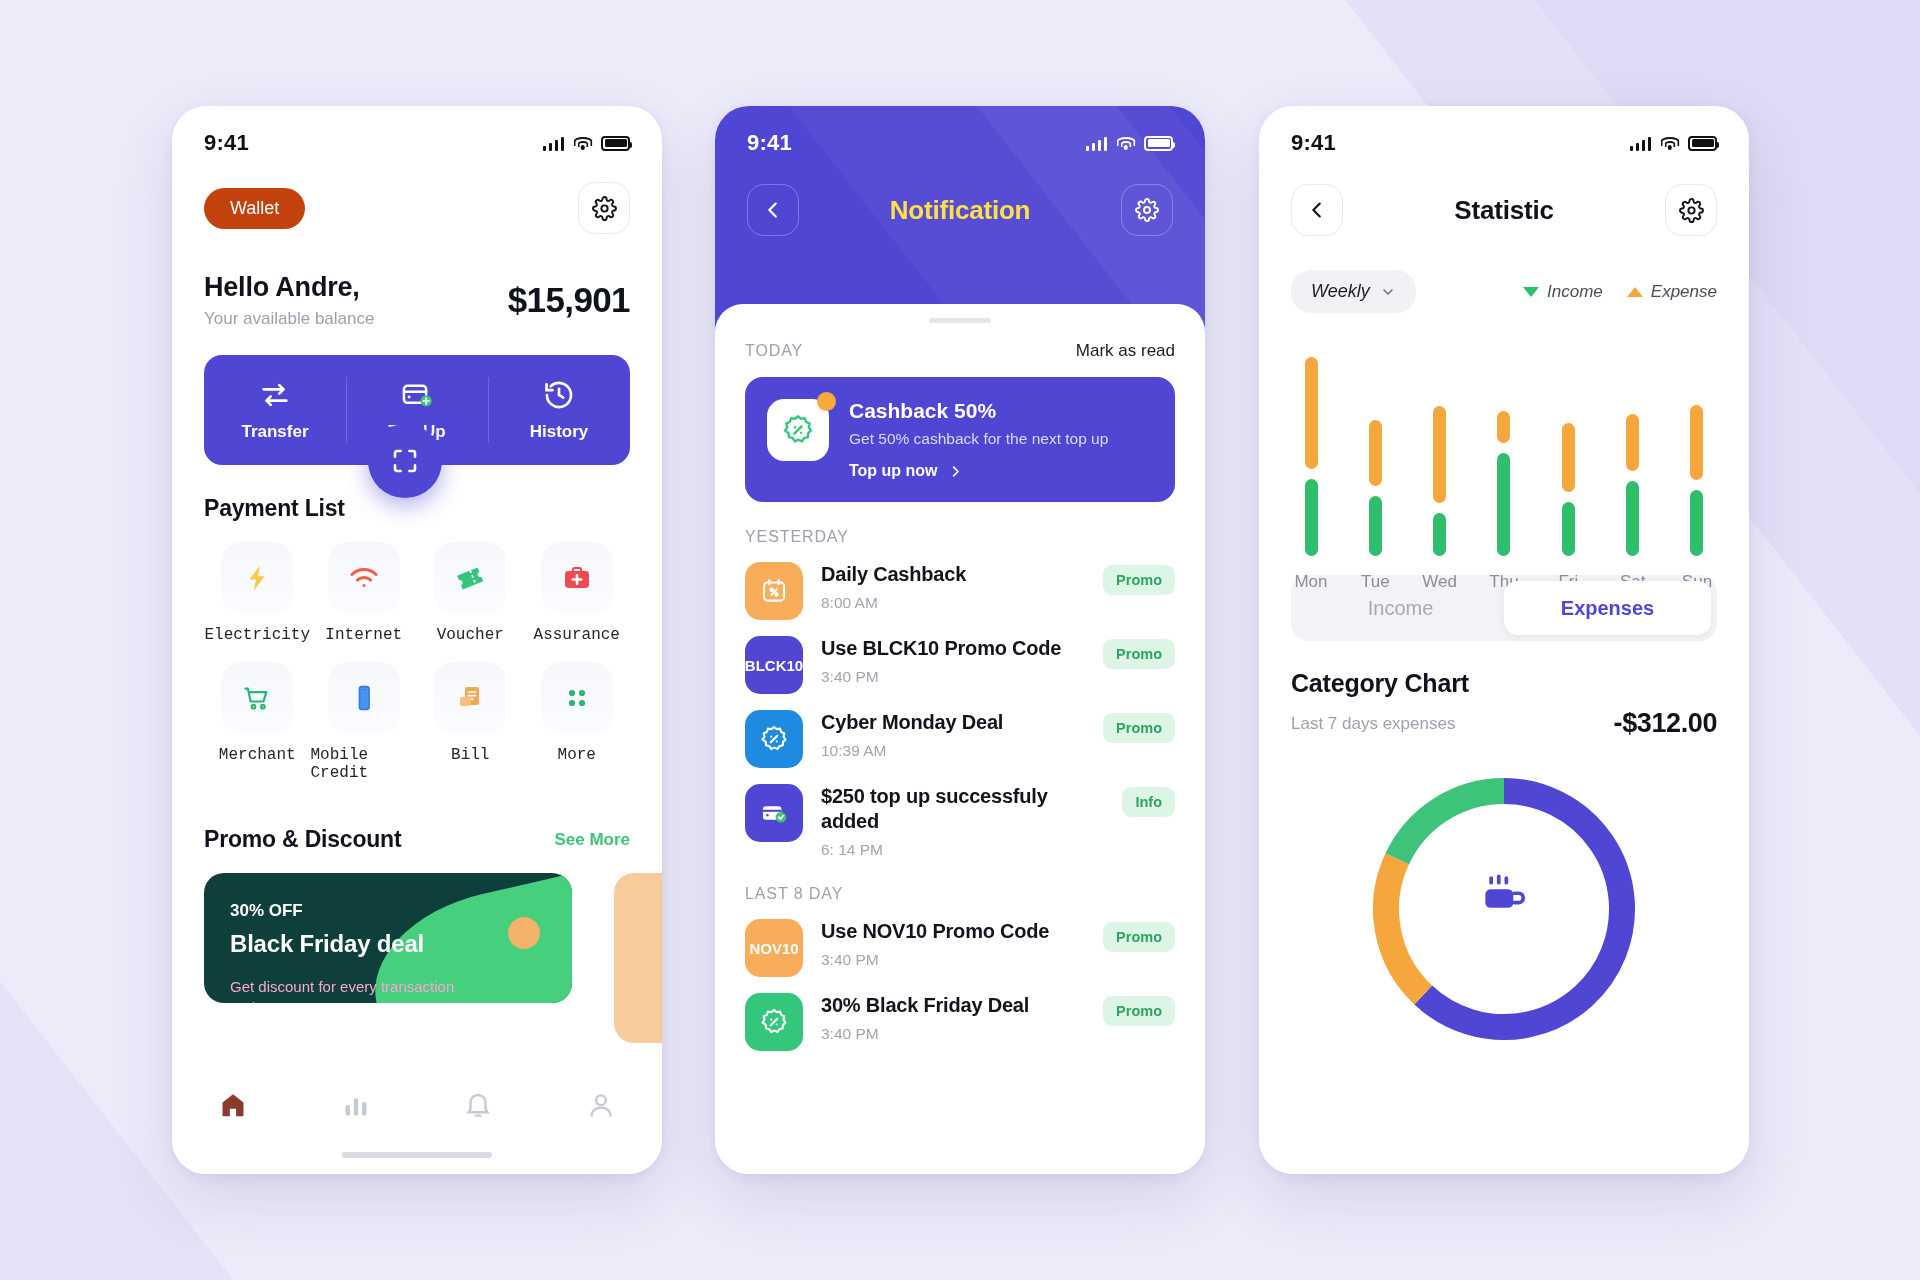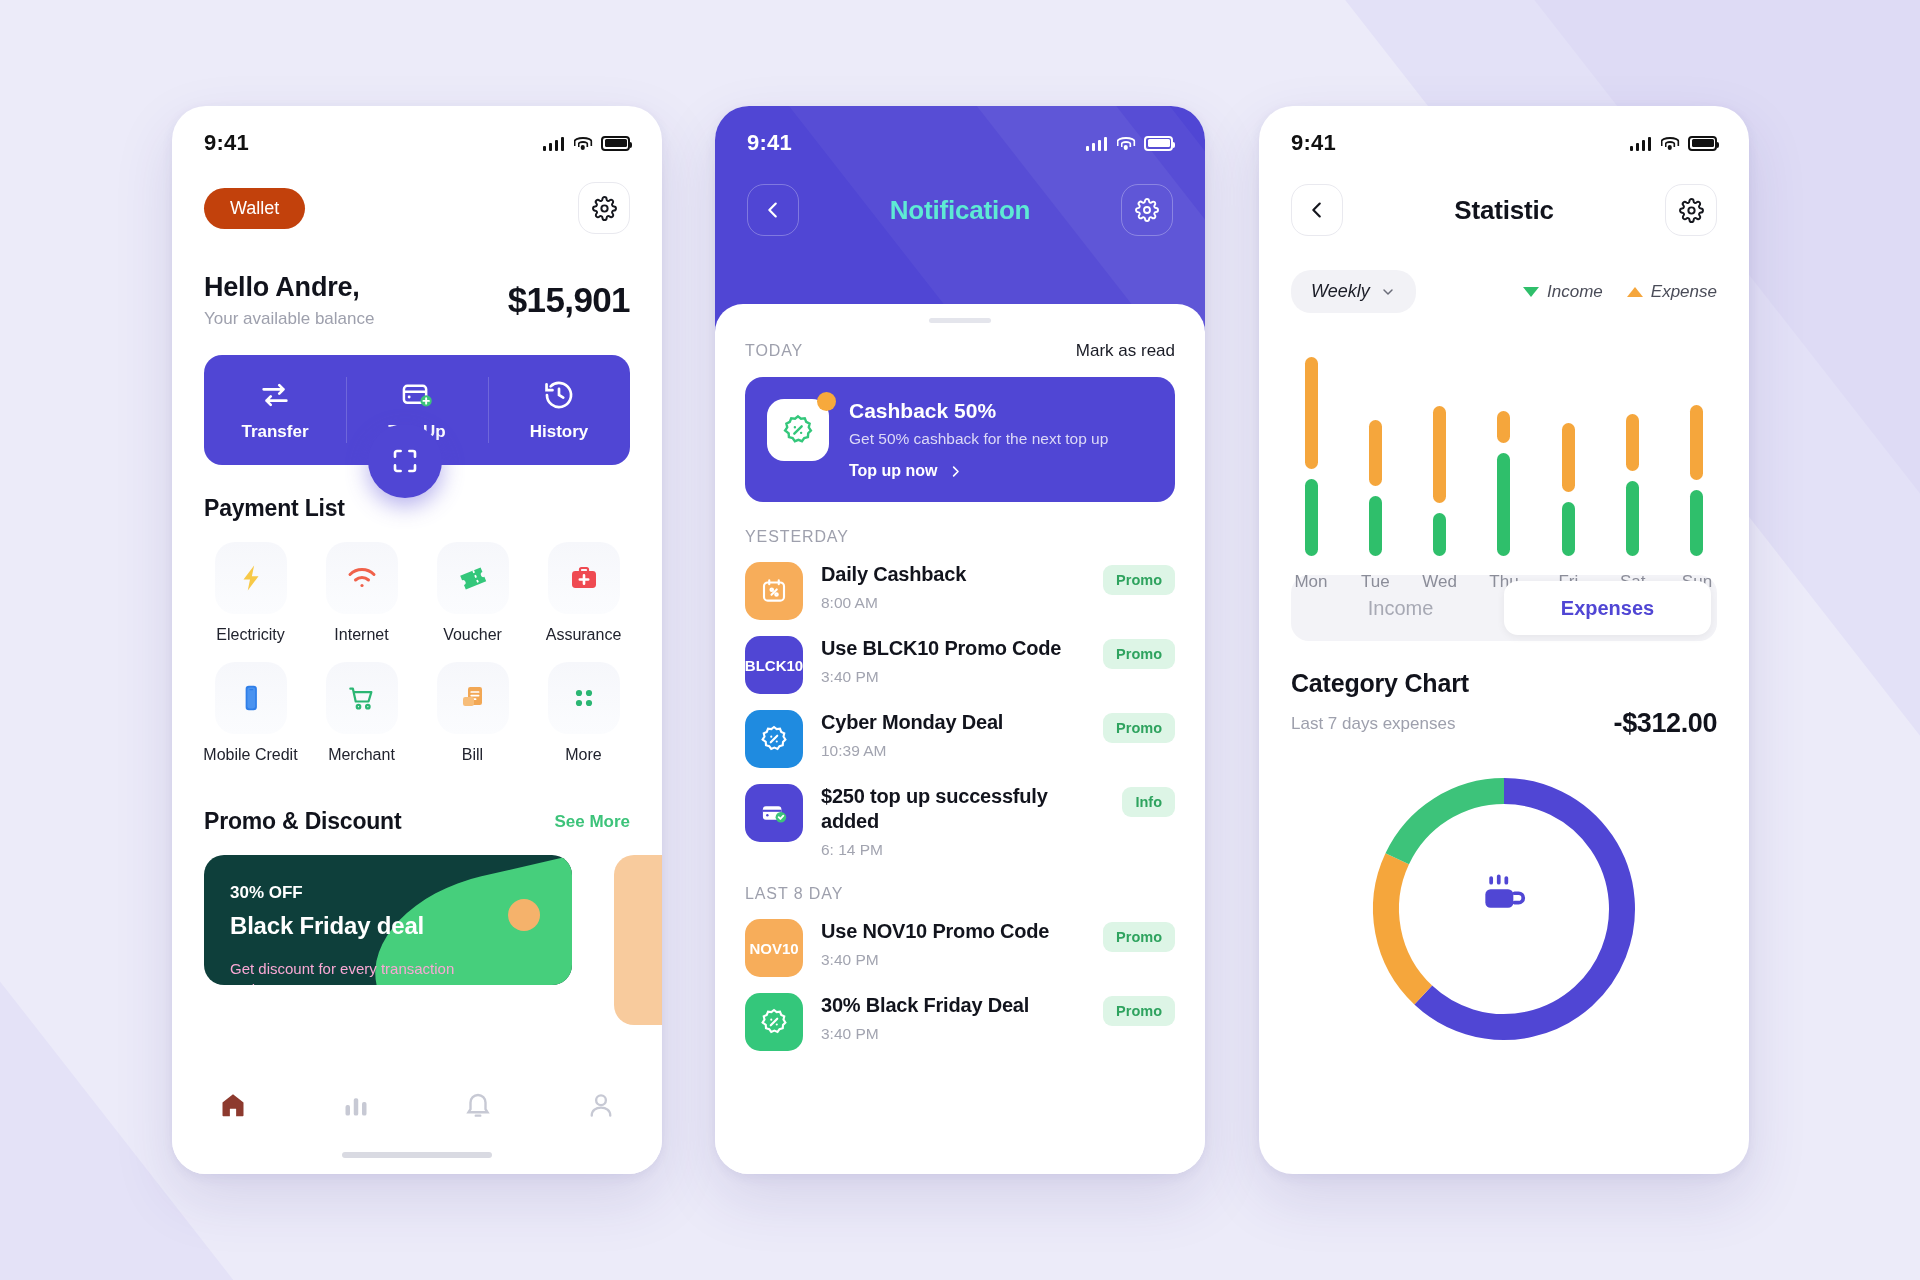--- a/index.html
+++ b/index.html
@@ -85,21 +85,21 @@
   .action-item { flex:1; display:flex; flex-direction:column; align-items:center; justify-content:center; gap:10px; position:relative; }
   .action-item + .action-item::before {
     content:""; position:absolute; left:0; top:22px; bottom:22px; width:1px; background:rgba(255,255,255,.18);
   }
   .action-label { color:#fff; font-size:17px; font-weight:600; }
 
   .sec-title { font-size:23px; font-weight:700; color:#11131c; padding: 30px 32px 0; letter-spacing:-.2px; }
   .sec-row { display:flex; align-items:center; justify-content:space-between; padding: 30px 32px 0; }
   .see-more { color:#3dc37a; font-size:17px; font-weight:600; }
 
-  .pay-grid { display:grid; grid-template-columns:repeat(4,1fr); gap:4px 0; padding: 20px 23px 0; }
+  .pay-grid { display:grid; grid-template-columns:repeat(4,1fr); gap:4px 0; padding: 20px 32px 0; font-family: Liberation Mono, monospace; }
   .pay-item { display:flex; flex-direction:column; align-items:center; gap:12px; padding-bottom: 14px; }
   .pay-tile {
     width:72px; height:72px; border-radius:20px;
     background:linear-gradient(180deg,#f6f7fb 0%, #fbfcfe 100%);
     display:flex; align-items:center; justify-content:center;
   }
   .pay-label { font-size:16px; color:#21232e; }
 
   .promo-strip { position:relative; margin: 20px 0 0 32px; height:170px; }
   .promo-card {
@@ -134,21 +134,21 @@
 
   
   .p2-top { background:#5046d4; height:232px; position:relative; overflow:hidden; }
   .p2-top .shine1 { position:absolute; width:300px; height:700px; background:rgba(255,255,255,.045); transform:rotate(-38deg); left:130px; top:-330px;}
   .p2-top .shine2 { position:absolute; width:110px; height:700px; background:rgba(255,255,255,.05); transform:rotate(-38deg); left:300px; top:-320px;}
   .p2-nav { display:flex; align-items:center; justify-content:space-between; padding: 26px 32px 0; position:relative; }
   .nav-circ {
     width:52px; height:52px; border-radius:17px; border:1.6px solid rgba(255,255,255,.28);
     display:flex; align-items:center; justify-content:center;
   }
-  .p2-title { color:#5eead4; font-size:26px; font-weight:700; letter-spacing:-.2px; }
+  .p2-title { color:#fde047; font-size:26px; font-weight:700; letter-spacing:-.2px; }
   .p2-sheet {
     position:absolute; left:0; right:0; top:198px; bottom:0; background:#fff;
     border-radius:28px 28px 0 0; padding: 0 30px;
   }
   .grabber { width:62px; height:5px; border-radius:3px; background:#e4e5ec; margin: 14px auto 0; }
   .list-head { display:flex; align-items:center; justify-content:space-between; padding: 18px 0 0; }
   .list-cap { font-size:16px; color:#9ea0ad; letter-spacing:.9px; }
   .mark-read { font-size:17px; color:#1a1c26; }
   .cashback-card {
     margin-top:16px; background:#5046d4; border-radius:18px; padding: 22px 22px;
@@ -318,37 +318,37 @@
           <rect x="3" y="7" width="24" height="17" rx="3.4" fill="#ef4a52"></rect>
           <path d="M11 7V5.4c0-.8.6-1.4 1.4-1.4h5.2c.8 0 1.4.6 1.4 1.4V7" stroke="#ef4a52" stroke-width="2.2" fill="none"></path>
           <path d="M15 11.3v8.4M10.8 15.5h8.4" stroke="#fff" stroke-width="2.6" stroke-linecap="round"></path>
         </svg>
       </div>
       <div class="pay-label">Assurance</div>
     </div>
 
     <div class="pay-item">
       <div class="pay-tile">
+        <svg width="30" height="28" viewBox="0 0 24 24" fill="none" stroke="#2bb673" stroke-width="1.9" stroke-linecap="round" stroke-linejoin="round">
+          <path d="M2 4h2.2l2.4 11h11l2.4-8H6"></path>
+            <circle cx="9" cy="19.4" r="1.5"></circle>
+            <circle cx="17" cy="19.4" r="1.5"></circle>
+        </svg>
+      </div>
+      <div class="pay-label">Merchant</div>
+    </div>
+    <div class="pay-item">
+      <div class="pay-tile">
         <svg width="28" height="30" viewBox="0 0 24 28">
           <rect x="7" y="2.5" width="10.5" height="23" rx="3" fill="#2f7ee8"></rect>
           <rect x="8.6" y="4.2" width="7.3" height="19.6" rx="2" fill="#4a93f0"></rect>
           <rect x="10.4" y="5.6" width="3.7" height="1.1" rx=".55" fill="#2f7ee8"></rect>
         </svg>
       </div>
       <div class="pay-label">Mobile Credit</div>
-    </div>
-    <div class="pay-item">
-      <div class="pay-tile">
-        <svg width="30" height="28" viewBox="0 0 24 24" fill="none" stroke="#2bb673" stroke-width="1.9" stroke-linecap="round" stroke-linejoin="round">
-          <path d="M2 4h2.2l2.4 11h11l2.4-8H6"></path>
-            <circle cx="9" cy="19.4" r="1.5"></circle>
-            <circle cx="17" cy="19.4" r="1.5"></circle>
-        </svg>
-      </div>
-      <div class="pay-label">Merchant</div>
     </div>
     <div class="pay-item">
       <div class="pay-tile">
         <svg width="30" height="30" viewBox="0 0 30 30">
           <rect x="10" y="4" width="14" height="18" rx="2.2" fill="#f2a754"></rect>
           <path d="M13.2 9h7.4M13.2 12.6h7.4M13.2 16.2h4.4" stroke="#fff" stroke-width="1.7" stroke-linecap="round"></path>
           <rect x="5" y="14" width="11" height="9" rx="2.2" fill="#f7bd79"></rect>
         </svg>
       </div>
       <div class="pay-label">Bill</div>

